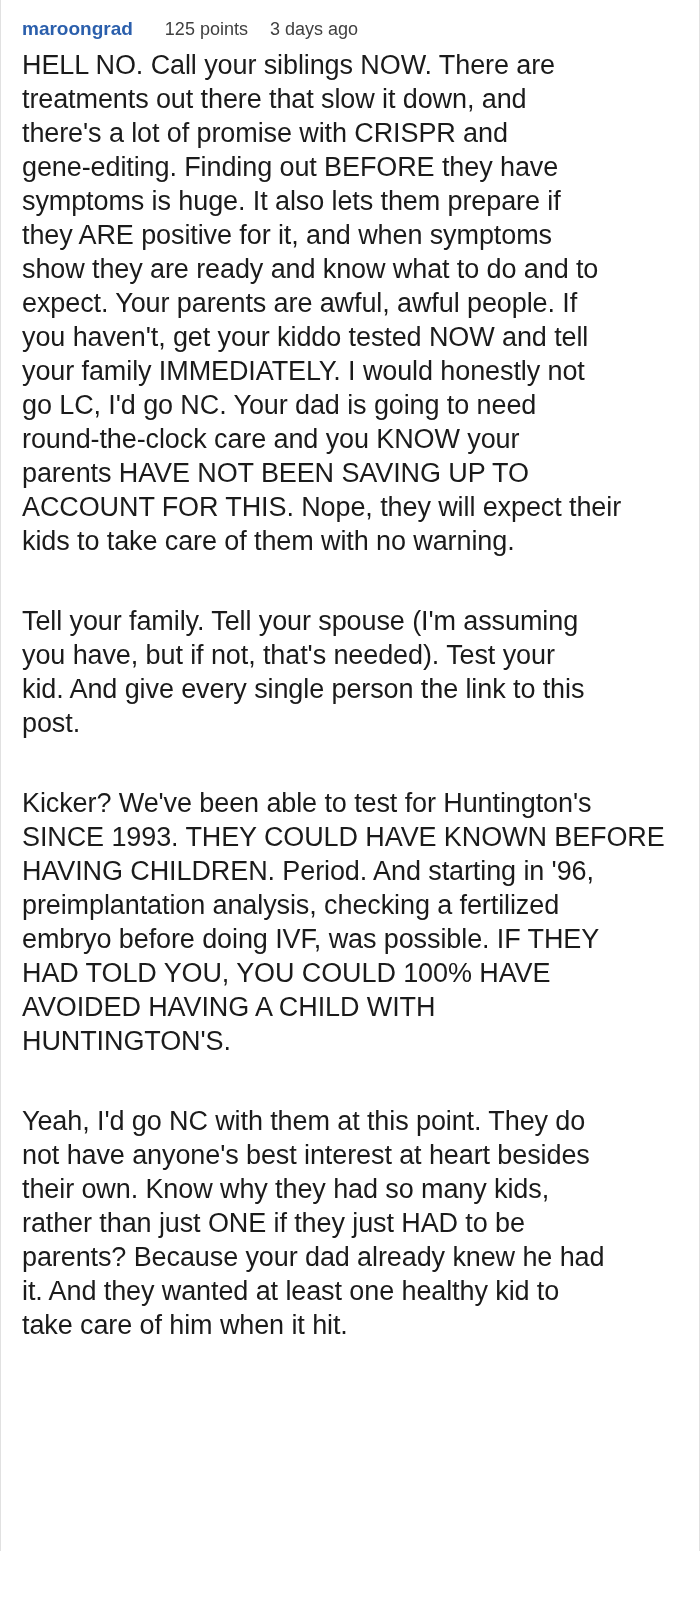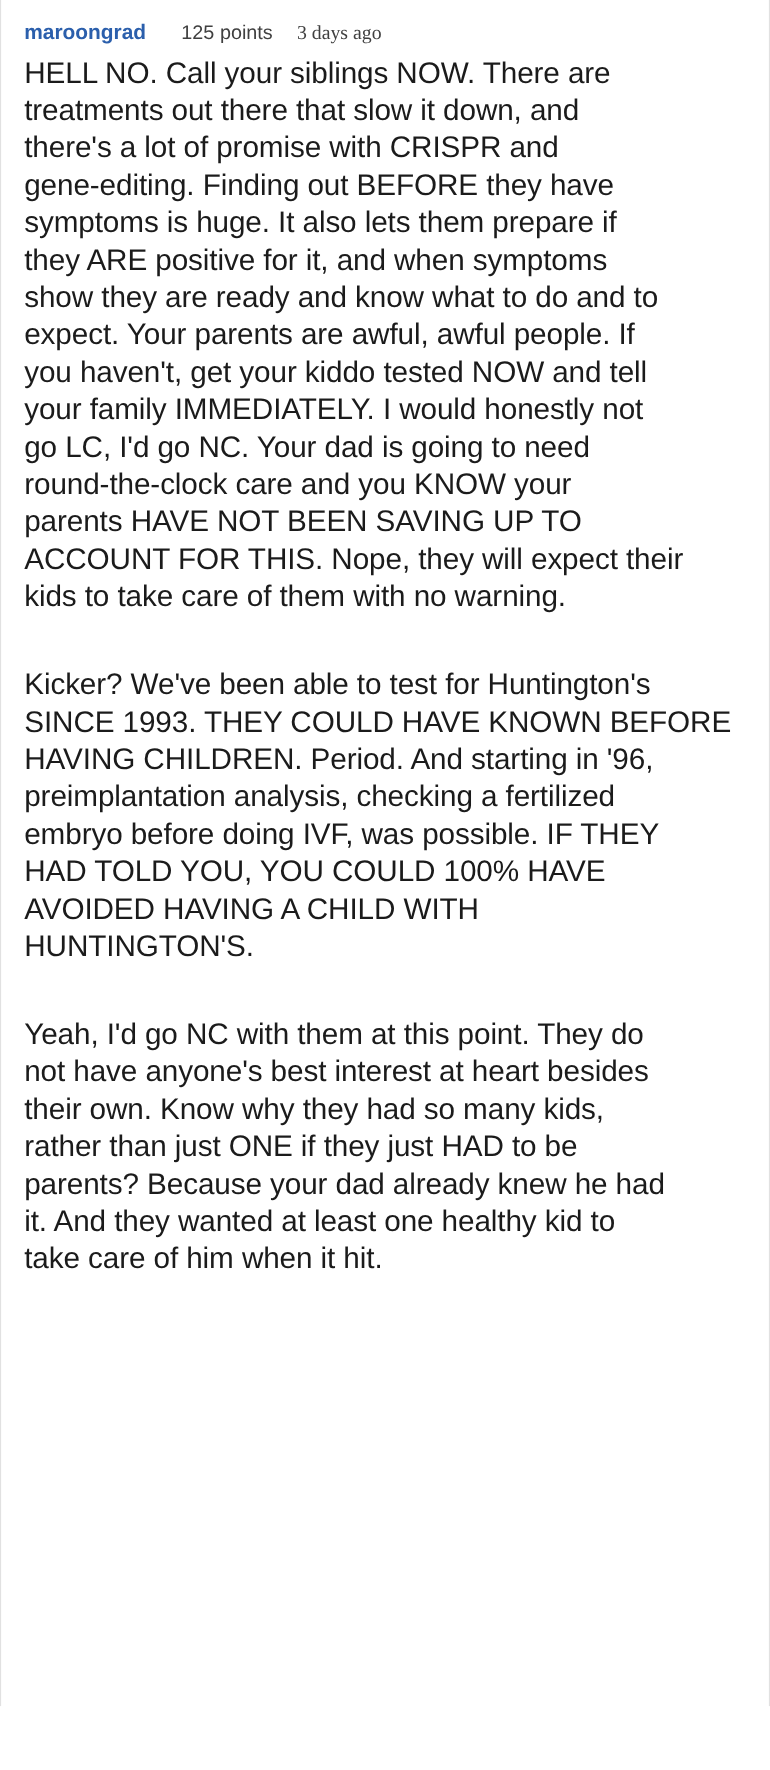--- a/index.html
+++ b/index.html
@@ -32,21 +32,21 @@
     color: #2b5fac;
     text-decoration: none;
     cursor: pointer;
   }
   .meta {
     font-size: 18px;
     color: #404040;
     font-weight: 400;
   }
   .meta.points { margin-left: 32px; }
-  .meta.age { margin-left: 22px; font-family: Liberation Serif, serif; }
+  .meta.age { margin-left: 22px; }
   .comment-body {
     margin-top: 6px;
     color: #1b1b1b;
     font-size: 27px;
     line-height: 34px;
     letter-spacing: -0.1px;
   }
   .comment-body p {
     white-space: pre-line;
     margin: 0 0 46px 0;
@@ -88,20 +88,24 @@
 they ARE positive for it, and when symptoms
 show they are ready and know what to do and to
 expect. Your parents are awful, awful people. If
 you haven't, get your kiddo tested NOW and tell
 your family IMMEDIATELY. I would honestly not
 go LC, I'd go NC. Your dad is going to need
 round-the-clock care and you KNOW your
 parents HAVE NOT BEEN SAVING UP TO
 ACCOUNT FOR THIS. Nope, they will expect their
 kids to take care of them with no warning.</p>
+    <p>Tell your family. Tell your spouse (I'm assuming
+you have, but if not, that's needed). Test your
+kid. And give every single person the link to this
+post.</p>
     <p>Kicker? We've been able to test for Huntington's
 SINCE 1993. THEY COULD HAVE KNOWN BEFORE
 HAVING CHILDREN. Period. And starting in '96,
 preimplantation analysis, checking a fertilized
 embryo before doing IVF, was possible. IF THEY
 HAD TOLD YOU, YOU COULD 100% HAVE
 AVOIDED HAVING A CHILD WITH
 HUNTINGTON'S.</p>
     <p>Yeah, I'd go NC with them at this point. They do
 not have anyone's best interest at heart besides

